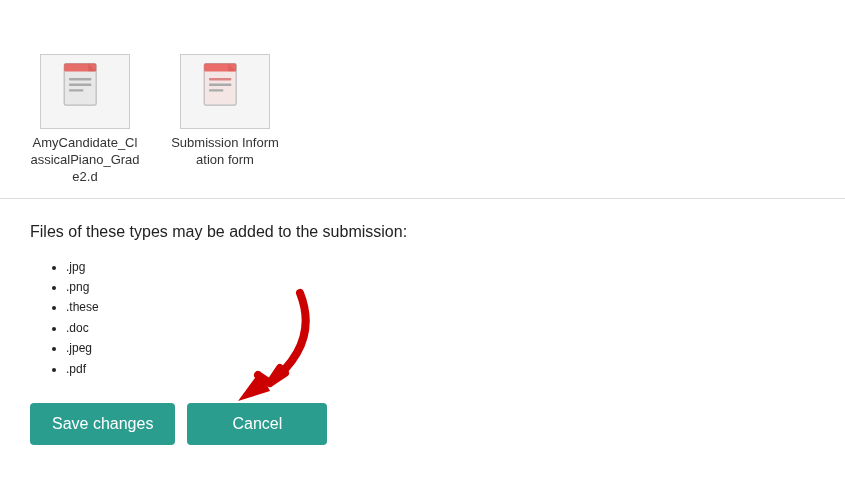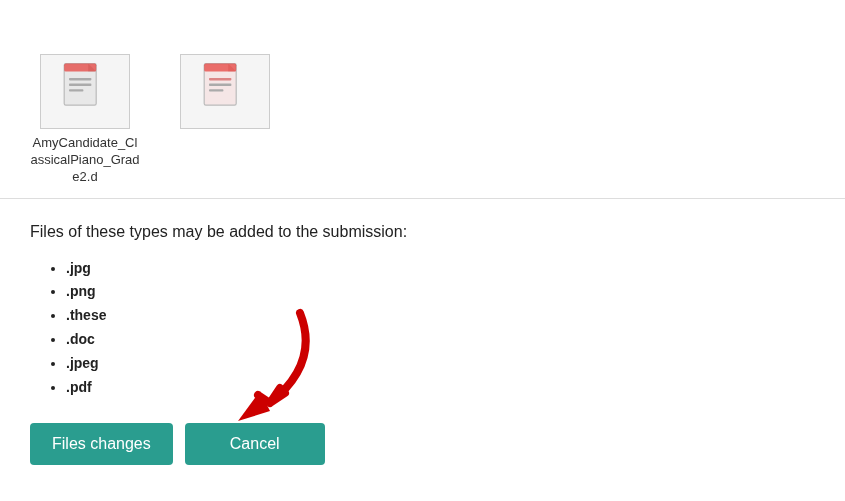--- a/index.html
+++ b/index.html
@@ -80,24 +80,23 @@
       margin-bottom: 16px;
     }
 
     .file-types-list {
       list-style: disc;
       padding-left: 36px;
       margin-bottom: 24px;
     }
 
     .file-types-list li {
-      font-size: 14px;
+      font-size: 12px;
       color: #222;
       line-height: 1.7;
-      font-weight: bold;
     }
 
     
     .buttons-area {
       display: flex;
       flex-direction: row;
       gap: 12px;
       align-items: center;
       position: relative;
     }
@@ -152,20 +151,21 @@
         <svg viewBox="0 0 60 75" xmlns="http://www.w3.org/2000/svg">
           <rect x="4" y="2" width="40" height="52" rx="2" fill="#f5e6e6" stroke="#bbb" stroke-width="1.5"></rect>
           <polygon points="34,2 44,12 34,12" fill="#dbb"></polygon>
           <rect x="10" y="20" width="28" height="3" rx="1" fill="#cc4444" opacity="0.6"></rect>
           <rect x="10" y="27" width="28" height="3" rx="1" fill="#aaa"></rect>
           <rect x="10" y="34" width="18" height="3" rx="1" fill="#aaa"></rect>
 
           <rect x="4" y="2" width="40" height="10" rx="2" fill="#e53935" opacity="0.7"></rect>
         </svg>
       </div>
+      <div class="file-name">Submission Information form</div>
     </div>
   </div>
 
   <div class="content-area">
     <p class="files-description">Files of these types may be added to the submission:</p>
 
     <ul class="file-types-list">
       <li>.jpg</li>
       <li>.png</li>
       <li>.these</li>
@@ -175,18 +175,18 @@
     </ul>
 
     <div class="buttons-area">
 
       <svg class="arrow-annotation" viewBox="0 0 160 130" xmlns="http://www.w3.org/2000/svg">
         <path d="M 130 10 Q 150 60 100 100 L 110 85 M 100 100 L 115 90 M 100 100 L 88 92" stroke="#cc0000" stroke-width="8" fill="none" stroke-linecap="round" stroke-linejoin="round"></path>
 
         <polygon points="68,118 90,88 100,108" fill="#cc0000"></polygon>
       </svg>
 
-      <button class="btn-teal">Files changes</button>
+      <button class="btn-teal">Save changes</button>
       <button class="btn-teal">Cancel</button>
     </div>
   </div>
 
 </div>
 
 </body></html>

